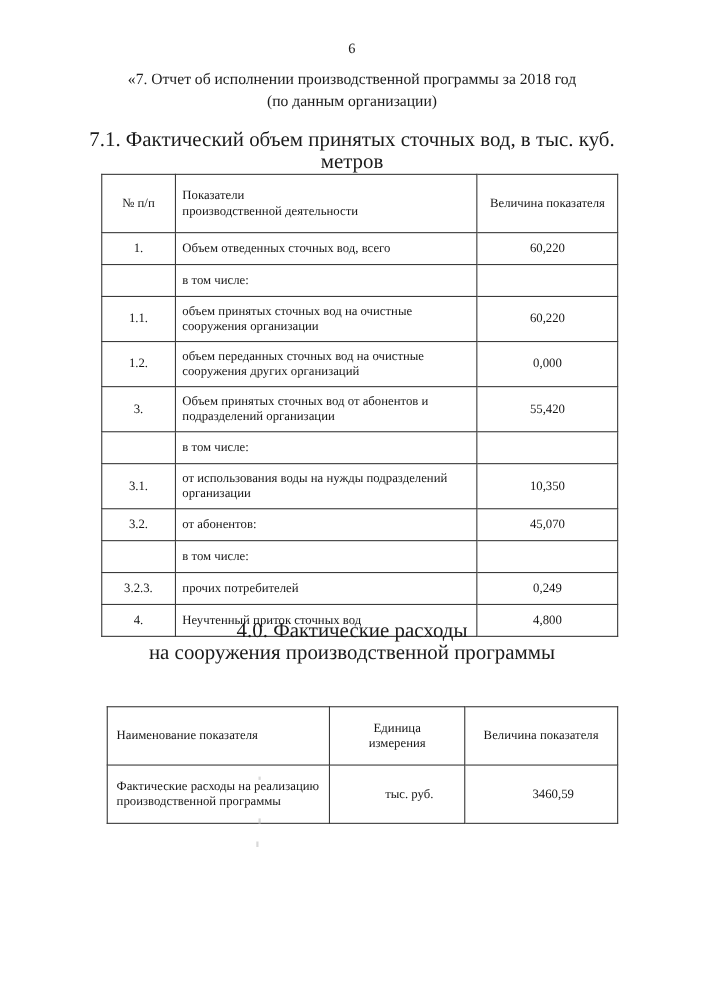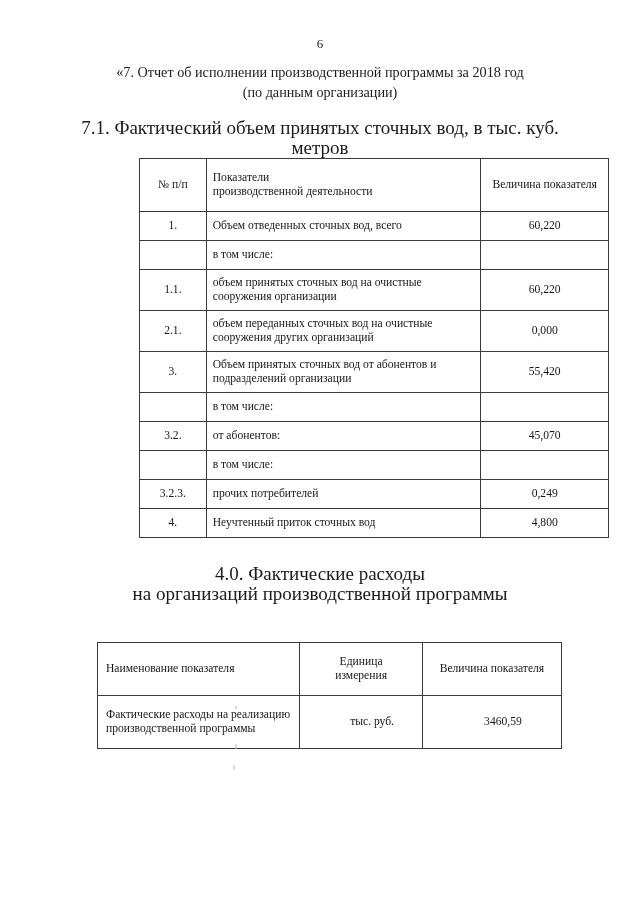--- a/index.html
+++ b/index.html
@@ -83,21 +83,20 @@
     padding: 3px 6px;
     vertical-align: middle;
     font-weight: normal;
   }
 
   
   #table-volume {
     top: 158px;
     left: 92px;
     width: 470px;
-    margin-left: 47px;
   }
   #table-volume .col-num   { width: 58px;  text-align: center; }
   #table-volume .col-name  { width: 288px; text-align: left; }
   #table-volume .col-value { width: 124px; text-align: center; }
 
   #table-volume thead td {
     text-align: center;
     height: 44px;
     padding: 4px 6px;
   }
@@ -176,34 +175,39 @@
           <td class="col-num"></td>
           <td class="col-name ind1">в том числе:</td>
           <td class="col-value"></td>
         </tr>
         <tr class="tall">
           <td class="col-num">1.1.</td>
           <td class="col-name ind1">объем принятых сточных вод на очистные сооружения организации</td>
           <td class="col-value">60,220</td>
         </tr>
         <tr class="tall">
-          <td class="col-num">2.1.</td>
+          <td class="col-num">1.2.</td>
           <td class="col-name ind1">объем переданных сточных вод на очистные сооружения других организаций</td>
           <td class="col-value">0,000</td>
         </tr>
         <tr class="tall">
           <td class="col-num">3.</td>
           <td class="col-name ind0">Объем принятых сточных вод от абонентов и подразделений организации</td>
           <td class="col-value">55,420</td>
         </tr>
         <tr>
           <td class="col-num"></td>
           <td class="col-name ind1">в том числе:</td>
           <td class="col-value"></td>
         </tr>
+        <tr class="tall">
+          <td class="col-num">3.1.</td>
+          <td class="col-name ind1">от использования воды на нужды подразделений организации</td>
+          <td class="col-value">10,350</td>
+        </tr>
         <tr>
           <td class="col-num">3.2.</td>
           <td class="col-name ind1">от абонентов:</td>
           <td class="col-value">45,070</td>
         </tr>
         <tr>
           <td class="col-num"></td>
           <td class="col-name ind2">в том числе:</td>
           <td class="col-value"></td>
         </tr>
@@ -215,21 +219,21 @@
         <tr>
           <td class="col-num">4.</td>
           <td class="col-name ind0">Неучтенный приток сточных вод</td>
           <td class="col-value">4,800</td>
         </tr>
       </tbody>
   </table>
 
   <div class="section-heading s72">
     <span>4.0. Фактические расходы</span>
-    <span class="line2">на организаций производственной программы</span>
+    <span class="line2">на сооружения производственной программы</span>
   </div>
 
   <table id="table-expenses" class="doc-table">
     <thead>
       <tr>
         <td class="col-name">Наименование показателя</td>
         <td class="col-unit">
           <div>Единица</div>
           <div>измерения</div>
         </td>

